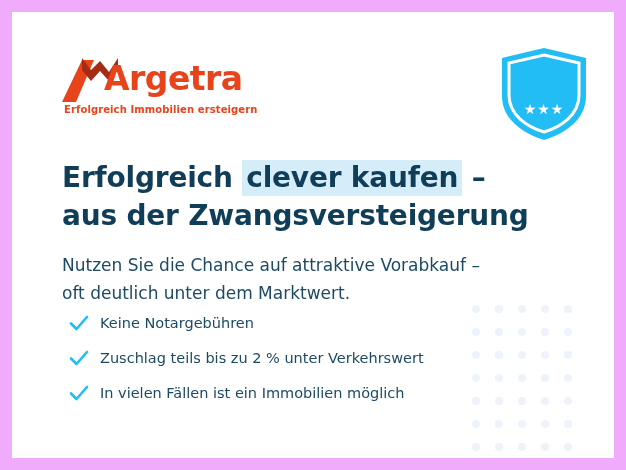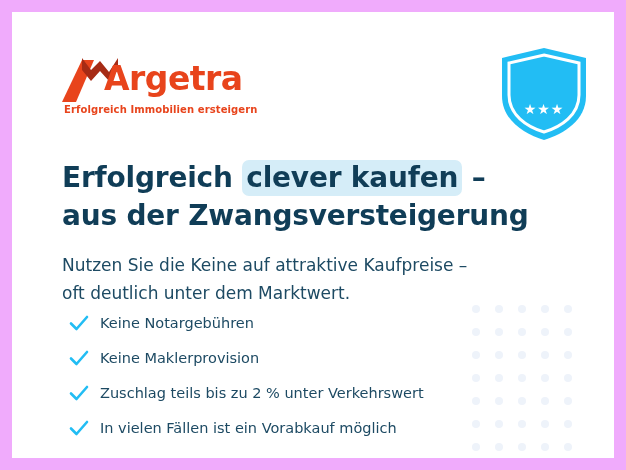--- a/index.html
+++ b/index.html
@@ -135,21 +135,21 @@
     font-family: "DejaVu Sans", sans-serif;
     font-weight: 700;
     font-size: 28px;
     line-height: 38px;
     letter-spacing: -0.2px;
   }
   .hl-line { display: block; white-space: nowrap; }
   .hl-mark {
     background: #d5edf8;
     padding: 1px 4px 2px 4px;
-    border-radius: 7px;
+    border-radius: 1px;
   }
 
   
   .subhead {
     position: absolute;
     left: 50px;
     top: 222px;
     width: 500px;
     color: #1d4a63;
     font-family: "DejaVu Sans", sans-serif;
@@ -253,53 +253,45 @@
       </svg>
       <div class="badge-stars">★★★</div>
     </div>
 
     <h1 class="headline">
       <span class="hl-line"><span>Erfolgreich </span><span class="hl-mark">clever kaufen</span><span> –</span></span>
       <span class="hl-line">aus der Zwangsversteigerung</span>
     </h1>
 
     <p class="subhead">
-      <span class="sub-line">Nutzen Sie die Keine auf attraktive Kaufpreise –</span>
+      <span class="sub-line">Nutzen Sie die Chance auf attraktive Vorabkauf –</span>
       <span class="sub-line">oft deutlich unter dem Marktwert.</span>
     </p>
 
     <ul class="bullets" style="list-style:none;margin:0;padding:0;">
         <li class="bullet">
           <span>
             <svg class="check-icon" viewBox="0 0 22 22" aria-hidden="true">
               <path d="M3 11.5 L8.5 17 L19 5" fill="none" stroke="#22bdf4" stroke-width="2.6" stroke-linecap="round" stroke-linejoin="round"></path>
             </svg>
           </span>
           <span class="bullet-label">Keine Notargebühren</span>
         </li>
         <li class="bullet">
           <span>
             <svg class="check-icon" viewBox="0 0 22 22" aria-hidden="true">
               <path d="M3 11.5 L8.5 17 L19 5" fill="none" stroke="#22bdf4" stroke-width="2.6" stroke-linecap="round" stroke-linejoin="round"></path>
             </svg>
           </span>
-          <span class="bullet-label">Keine Maklerprovision</span>
-        </li>
-        <li class="bullet">
-          <span>
-            <svg class="check-icon" viewBox="0 0 22 22" aria-hidden="true">
-              <path d="M3 11.5 L8.5 17 L19 5" fill="none" stroke="#22bdf4" stroke-width="2.6" stroke-linecap="round" stroke-linejoin="round"></path>
-            </svg>
-          </span>
           <span class="bullet-label">Zuschlag teils bis zu 2 % unter Verkehrswert</span>
         </li>
         <li class="bullet">
           <span>
             <svg class="check-icon" viewBox="0 0 22 22" aria-hidden="true">
               <path d="M3 11.5 L8.5 17 L19 5" fill="none" stroke="#22bdf4" stroke-width="2.6" stroke-linecap="round" stroke-linejoin="round"></path>
             </svg>
           </span>
-          <span class="bullet-label">In vielen Fällen ist ein Vorabkauf möglich</span>
+          <span class="bullet-label">In vielen Fällen ist ein Immobilien möglich</span>
         </li>
       </ul>
 
   </div>
 </div>
 
 </body></html>

